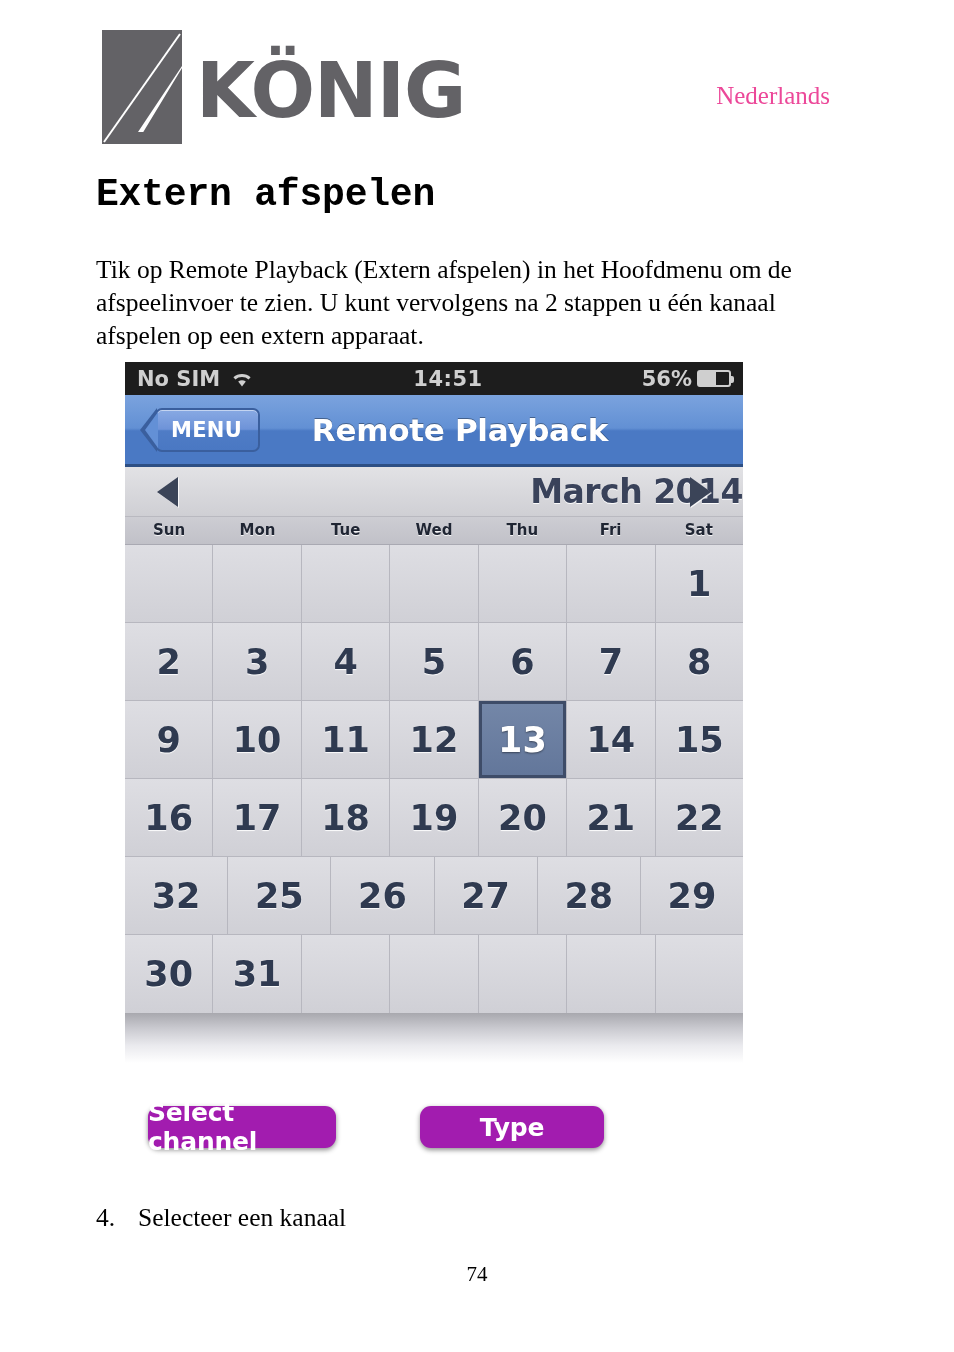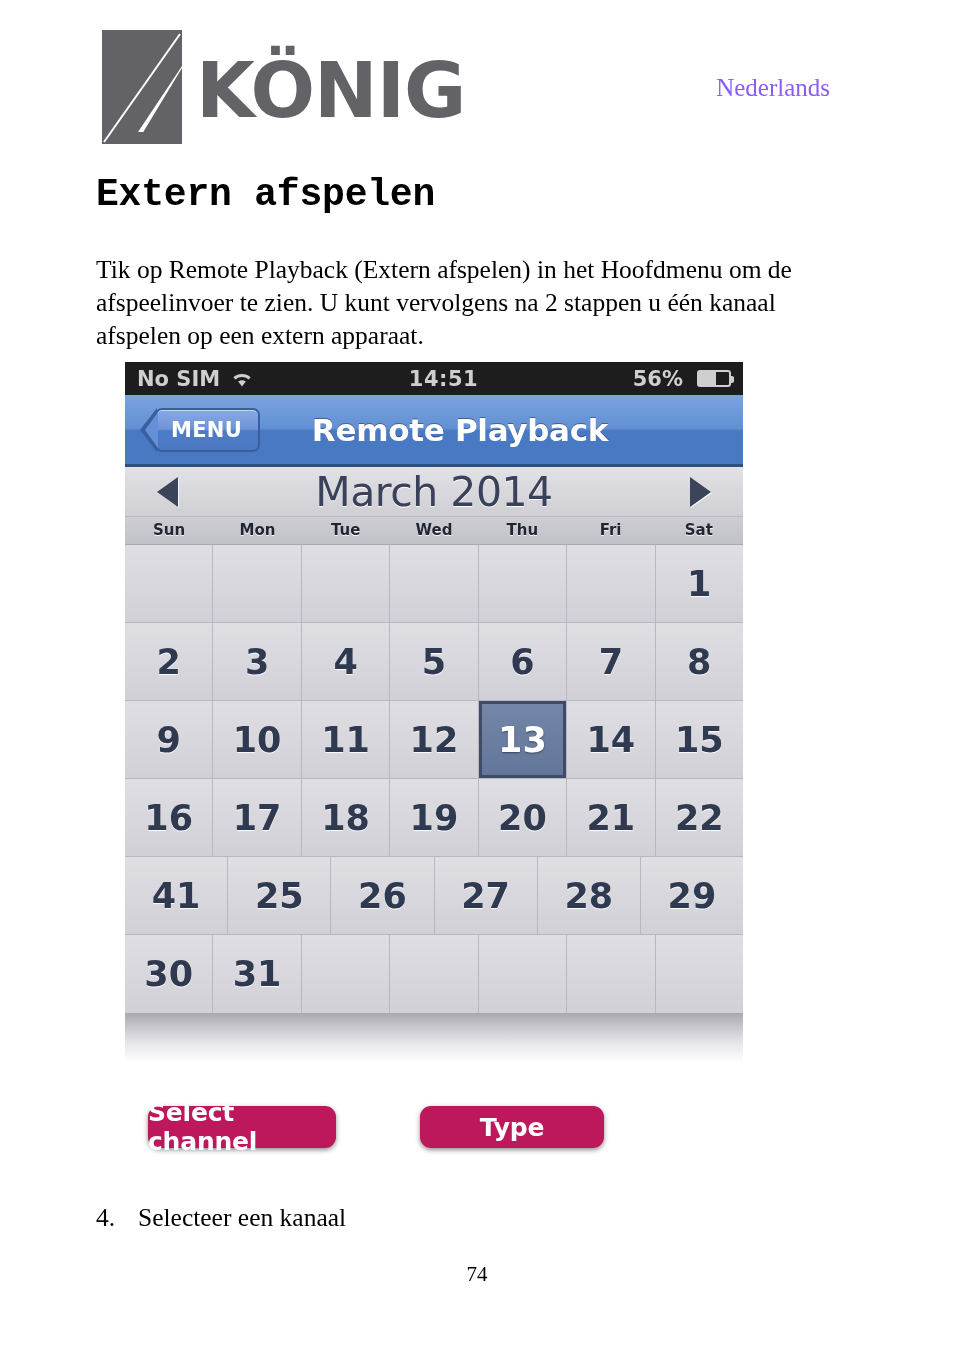--- a/index.html
+++ b/index.html
@@ -39,24 +39,24 @@
     font-size: 76px;
     letter-spacing: -1px;
     color: #636266;
     line-height: 1;
     position: relative;
     top: 4px;
   }
   .lang-label {
     position: absolute;
     right: 64px;
-    top: 46px;
+    top: 54px;
     font-family: "Liberation Serif", serif;
     font-size: 25px;
-    color: #8b5cf6;
+    color: #ec4899;
     text-align: right;
   }
 
   
   .doc-title {
     position: absolute;
     top: 173px; left: 96px;
     font-family: Liberation Mono, monospace;
     font-weight: bold;
     font-size: 38px;
@@ -89,21 +89,21 @@
     display: flex;
     align-items: center;
     padding: 0 12px;
     font-family: "DejaVu Sans", sans-serif;
     font-weight: bold;
     color: #cfcfcf;
     font-size: 21px;
   }
   .sb-left { display: flex; align-items: center; gap: 10px; flex: 0 0 auto; }
   .sb-center { flex: 1 1 auto; text-align: center; font-size: 21px; letter-spacing: 0.5px;}
-  .sb-right { display: flex; align-items: center; gap: 14px; flex: 0 0 auto; }
+  .sb-right { display: flex; align-items: center; gap: 5px; flex: 0 0 auto; }
   .wifi-icon { width: 24px; height: 18px; display:block; }
   .batt {
     width: 34px; height: 17px;
     border: 2px solid #cfcfcf;
     border-radius: 3px;
     position: relative;
     display: inline-block;
   }
   .batt::after {
     content: "";
@@ -207,24 +207,24 @@
   }
   .cal-arrow.next {
     right: 32px;
     border-top: 15px solid transparent;
     border-bottom: 15px solid transparent;
     border-left: 21px solid #3b4458;
     filter: drop-shadow(1px 1px 0 rgba(255,255,255,.8));
   }
   .cal-month {
     flex: 1;
-    text-align: center;
-    font-family: "DejaVu Sans", sans-serif;
-    font-weight: normal;
-    font-size: 41px;
+    text-align: right;
+    font-family: "DejaVu Sans", sans-serif;
+    font-weight: bold;
+    font-size: 33px;
     color: #39425a;
     text-shadow: 0 1px 0 rgba(255,255,255,.9);
     letter-spacing: -0.5px;
   }
 
   
   .cal-weekdays {
     height: 28px;
     background: linear-gradient(to bottom, #cdcdd3 0%, #c1c1c8 100%);
     display: flex;
@@ -283,21 +283,21 @@
   .btn-row {
     position: absolute;
     left: 96px; top: 1106px;
     width: 560px;
     height: 62px;
   }
   .ios-btn {
     position: absolute;
     top: 0;
     height: 42px;
-    background: #be185d;
+    background: #a21caf;
     border-radius: 11px;
     color: #fff;
     font-family: "DejaVu Sans", sans-serif;
     font-weight: bold;
     font-size: 25px;
     display: flex;
     align-items: center;
     justify-content: center;
     box-shadow: 0 2px 5px rgba(0,0,0,.45);
     letter-spacing: -0.2px;
@@ -428,21 +428,21 @@
       <div class="cal-cell">16</div>
       <div class="cal-cell">17</div>
       <div class="cal-cell">18</div>
       <div class="cal-cell">19</div>
       <div class="cal-cell">20</div>
       <div class="cal-cell">21</div>
       <div class="cal-cell">22</div>
     </div>
 
     <div class="cal-row">
-      <div class="cal-cell">41</div>
+      <div class="cal-cell">32</div>
       <div class="cal-cell">25</div>
       <div class="cal-cell">26</div>
       <div class="cal-cell">27</div>
       <div class="cal-cell">28</div>
       <div class="cal-cell">29</div>
     </div>
 
     <div class="cal-row">
       <div class="cal-cell">30</div>
       <div class="cal-cell">31</div>

